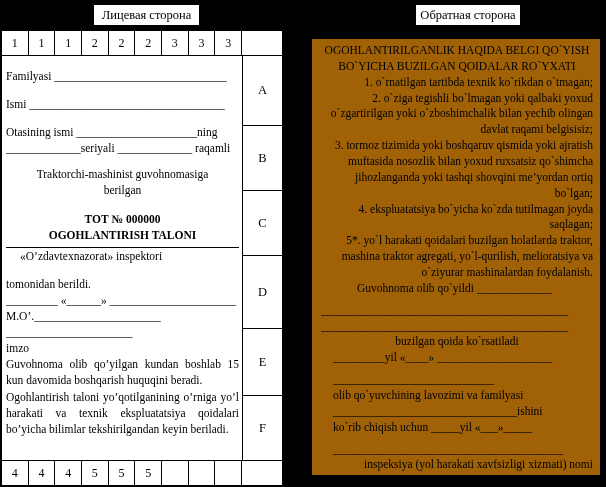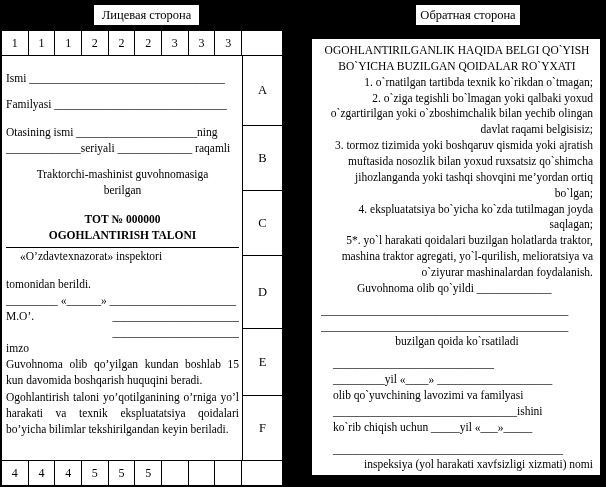--- a/index.html
+++ b/index.html
@@ -57,29 +57,29 @@
   .letter-cell:nth-child(5){ flex:0 0 67px; }
   .letter-cell:nth-child(6){ flex:1; border-bottom:none; }
 
   .line   { white-space:nowrap; overflow:hidden; }
   .ctr    { text-align:center; }
   .bold   { font-weight:bold; }
   .mt6  { margin-top:6px; }  .mt8 { }
   .mt10 { margin-top:10px; } .mt12 { margin-top:12px; }
   .rule-hr { border-top:1px solid #000; margin-top:4px; }
   .indent  { padding-left:14px; }
-  .mo-row  { display:flex; justify-content:space-between; white-space:nowrap; overflow:hidden; }
+  .mo-row  { display:flex; justify-content:flex-start; white-space:nowrap; overflow:hidden; }
   .imzo-row{ text-align:left; padding-right:58px; }
   .note    { text-align:justify; white-space:normal; }
 
   
   .back-page {
     position:absolute; left:310px; top:37px;
     width:292px; height:440px;
-    background:#ffffff; border:2px solid #000;
+    background:#a16207; border:2px solid #000;
     padding:4px 7px 0 9px;
     font-size:11.5px; line-height:1.38;
     overflow:hidden;
   }
   .back-title { text-align:center; white-space:normal; }
   .para { text-align:right; white-space:normal; }
   .b-indent { padding-left:12px; }
   .b-indent2{ padding-left:36px; }
 </style>
 </head>
@@ -97,22 +97,22 @@
     <div class="cell">2</div>
     <div class="cell">2</div>
     <div class="cell">3</div>
     <div class="cell">3</div>
     <div class="cell">3</div>
     <div class="cell letter-w"></div>
   </div>
 
   <div class="front-body">
     <div class="front-content">
+      <div class="line mt10">Familyasi ______________________________</div>
       <div class="line mt12">Ismi __________________________________</div>
-      <div class="line mt10">Familyasi ______________________________</div>
       <div class="line mt12">Otasining ismi _____________________ning</div>
       <div class="line">_____________seriyali _____________ raqamli</div>
       <div class="line ctr mt10">Traktorchi-mashinist guvohnomasiga</div>
       <div class="line ctr">berilgan</div>
       <div class="line ctr bold mt12">ТОТ №  000000</div>
       <div class="line ctr bold">OGOHLANTIRISH  TALONI</div>
       <div class="rule-hr"></div>
       <div class="line indent">«O’zdavtexnazorat» inspektori</div>
       <div class="line mt12">tomonidan berildi.</div>
       <div class="line">_________ «______» ______________________</div>
@@ -157,21 +157,21 @@
   <div class="back-title">OGOHLANTIRILGANLIK HAQIDA BELGI QO`YISH BO`YICHA BUZILGAN QOIDALAR RO`YXATI</div>
   <div class="para">1. o`rnatilgan tartibda texnik ko`rikdan o`tmagan;</div>
   <div class="para">2. o`ziga tegishli bo`lmagan yoki qalbaki yoxud o`zgartirilgan yoki o`zboshimchalik bilan yechib olingan davlat raqami belgisisiz;</div>
   <div class="para">3. tormoz tizimida yoki boshqaruv qismida yoki ajratish muftasida nosozlik bilan yoxud  ruxsatsiz qo`shimcha jihozlanganda yoki tashqi shovqini me’yordan ortiq bo`lgan;</div>
   <div class="para">4. ekspluatatsiya bo`yicha ko`zda tutilmagan joyda saqlagan;</div>
   <div class="para">5*. yo`l harakati qoidalari buzilgan holatlarda traktor, mashina traktor agregati, yo`l-qurilish, melioratsiya va o`ziyurar mashinalardan foydalanish.</div>
   <div class="line b-indent2">Guvohnoma olib qo`yildi  _____________</div>
   <div class="line mt6">___________________________________________</div>
   <div class="line">___________________________________________</div>
   <div class="line ctr">buzilgan qoida ko`rsatiladi</div>
+  <div class="line b-indent">_________yil «____» ____________________</div>
   <div class="line b-indent mt6">____________________________</div>
-  <div class="line b-indent">_________yil «____» ____________________</div>
   <div class="line b-indent">olib qo`yuvchining lavozimi va familyasi</div>
   <div class="line b-indent">________________________________ishini</div>
   <div class="line b-indent">ko`rib chiqish uchun  _____yil «___»_____</div>
   <div class="line b-indent mt6">________________________________________</div>
   <div class="para">inspeksiya (yol harakati xavfsizligi xizmati) nomi ko`rsatiladi</div>
 
 </div>
 
 </body></html>

